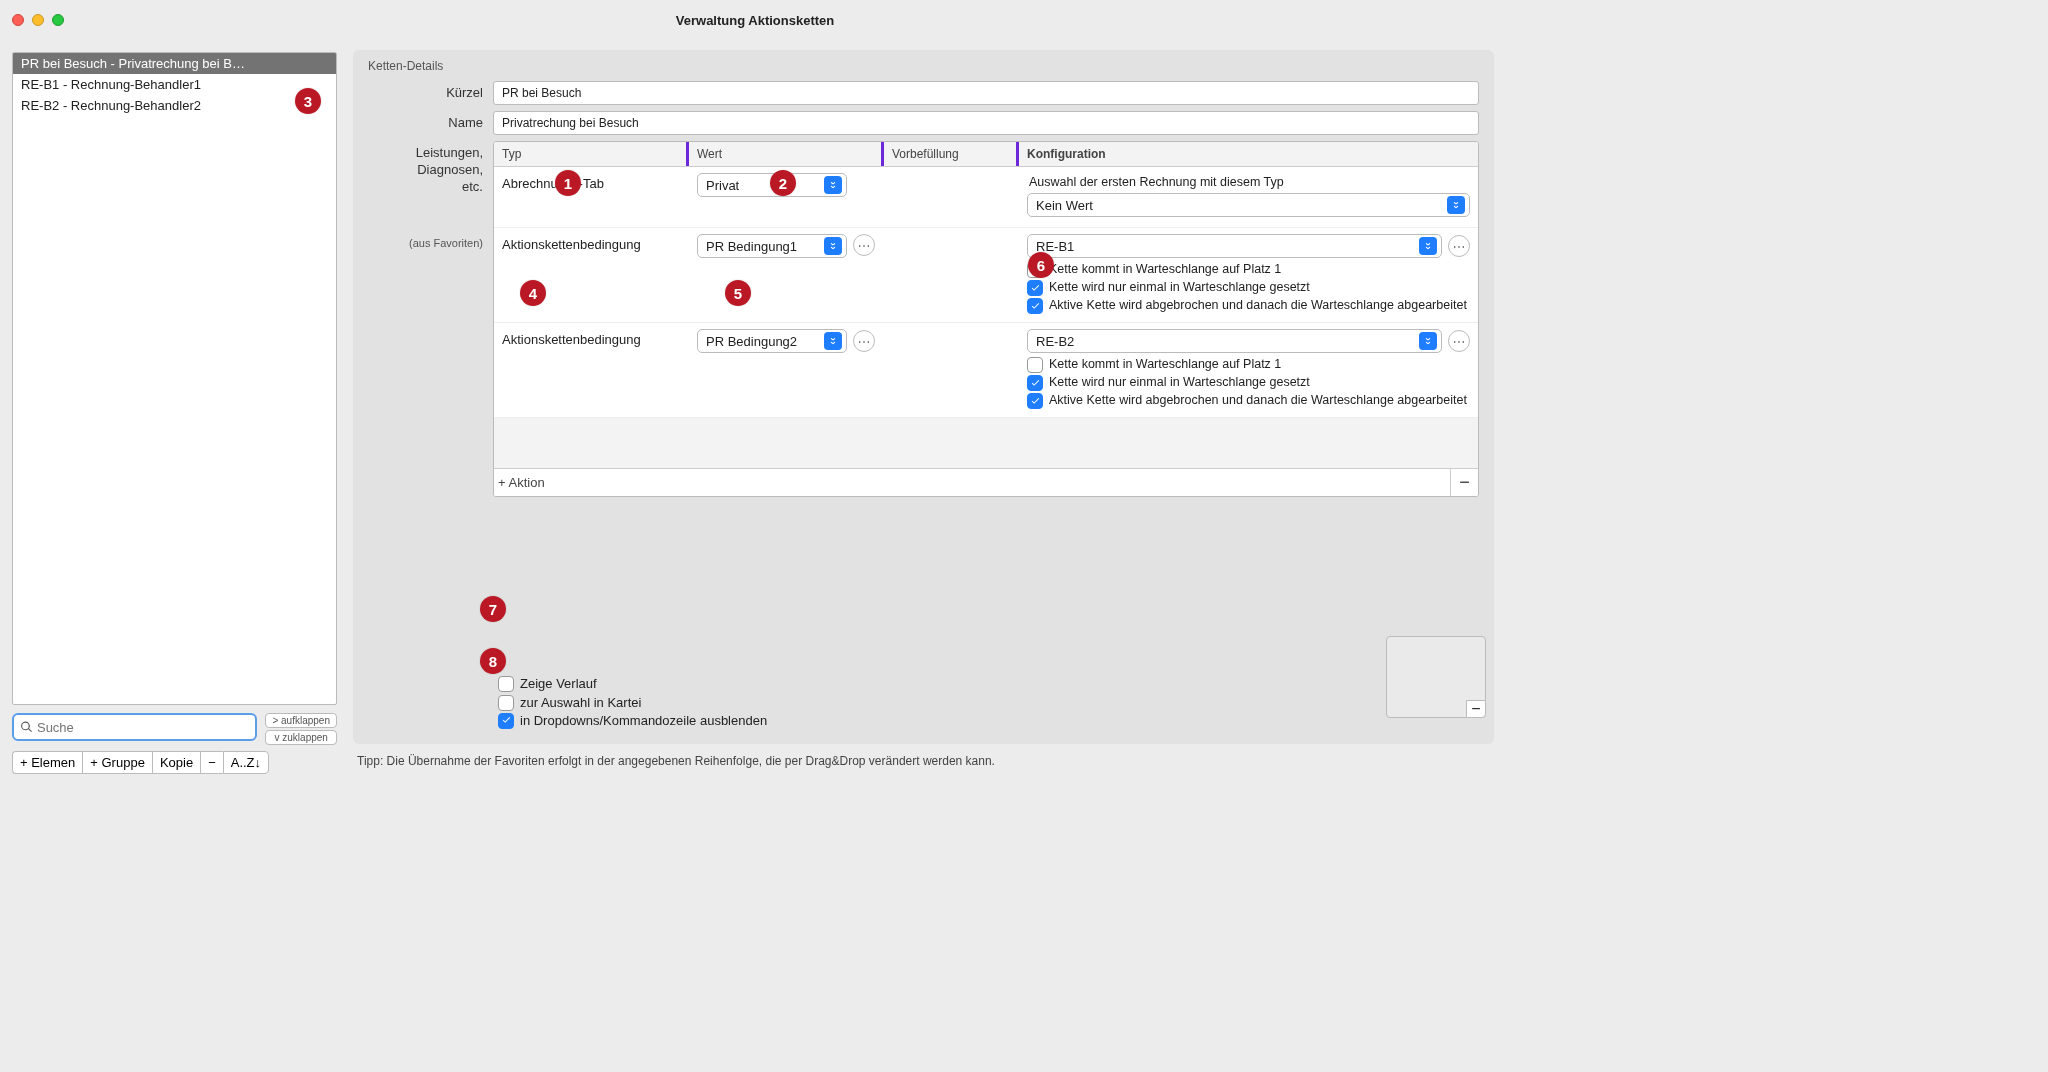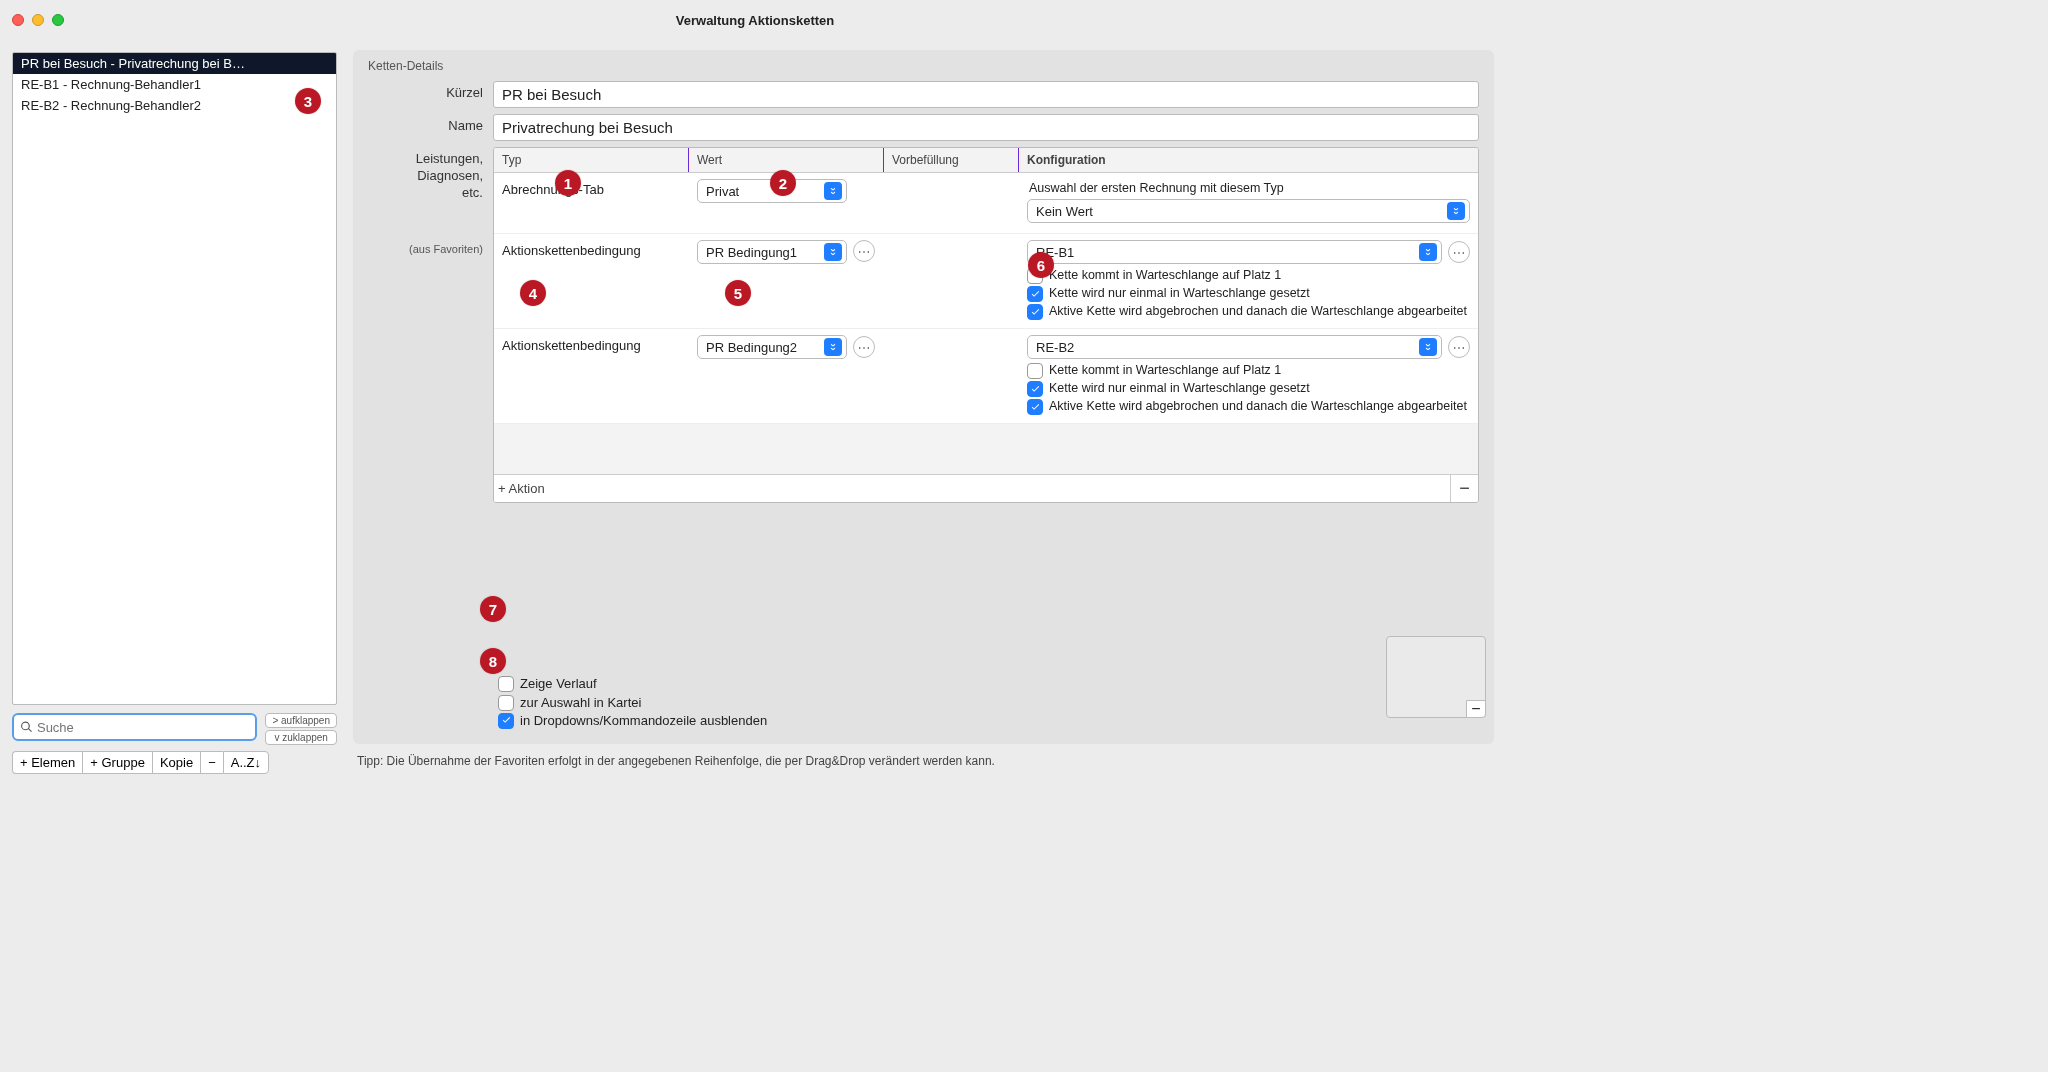--- a/index.html
+++ b/index.html
@@ -50,21 +50,21 @@
   border-radius:2px;
   overflow:hidden;
 }
 .chain-list .item {
   padding:3px 8px;
   font-size:13px;
   cursor:default;
   white-space:nowrap; overflow:hidden; text-overflow:ellipsis;
 }
 .chain-list .item.selected{
-  background:#0f172a; color:#fff;
+  background:#737373; color:#fff;
 }
 .search-row{
   display:flex; gap:8px; margin-top:8px; align-items:stretch;
 }
 .search {
   flex:1;
   border:2px solid #5a9de8;
   border-radius:6px;
   background:#fff;
   display:flex; align-items:center;
@@ -107,35 +107,35 @@
 }
 .row{
   display:flex; align-items:flex-start; gap:10px; margin-bottom:6px;
 }
 .row .label{
   width:115px; text-align:right; padding-top:4px; color:#333;
 }
 .row .label.multi{line-height:1.3;}
 .textfield{
   flex:1; background:#fff; border:1px solid #bbb; border-radius:3px;
-  padding:4px 8px; font-size:15px;
+  padding:4px 8px; font-size:12px;
 }
 .table-area{
   flex:1; display:flex; 
 }
 .tbl{
   flex:1; background:#fff; border:1px solid #bbb; border-radius:3px;
   display:flex; flex-direction:column; overflow:hidden;
 }
 .tbl-head{
   display:flex; background:#f3f3f3; border-bottom:1px solid #ccc;
   font-size:12px; color:#444;
 }
 .tbl-head > div{
-  padding:5px 8px; border-right:1px solid #6d28d9;
+  padding:5px 8px; border-right:3px solid #6d28d9;
 }
 .tbl-head > div:last-child{border-right:none;font-weight:bold;}
 .col-typ{width:195px;}
 .col-wert{width:195px;}
 .col-vor{width:135px;}
 .col-konf{flex:1;}
 
 .tbl-body{flex:1; overflow:auto;}
 .trow{
   display:flex; border-bottom:1px solid #eee; padding:6px 0;

